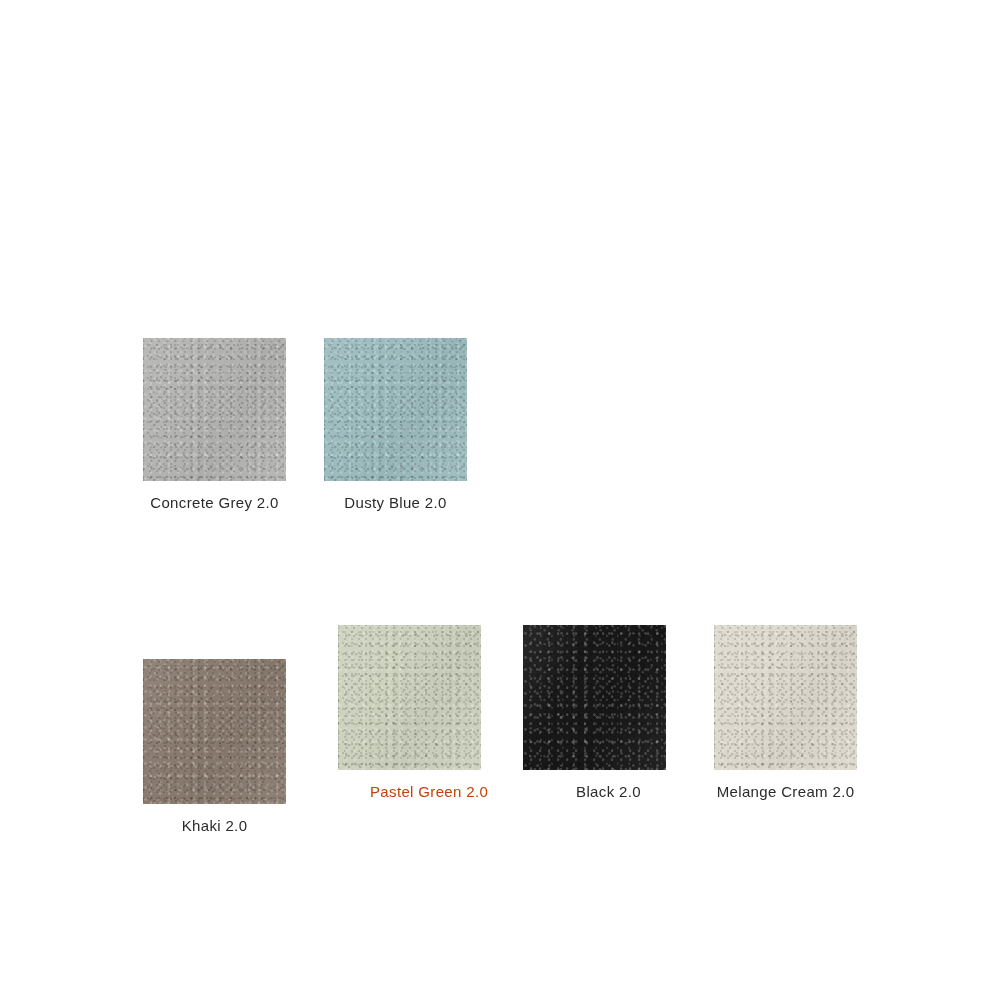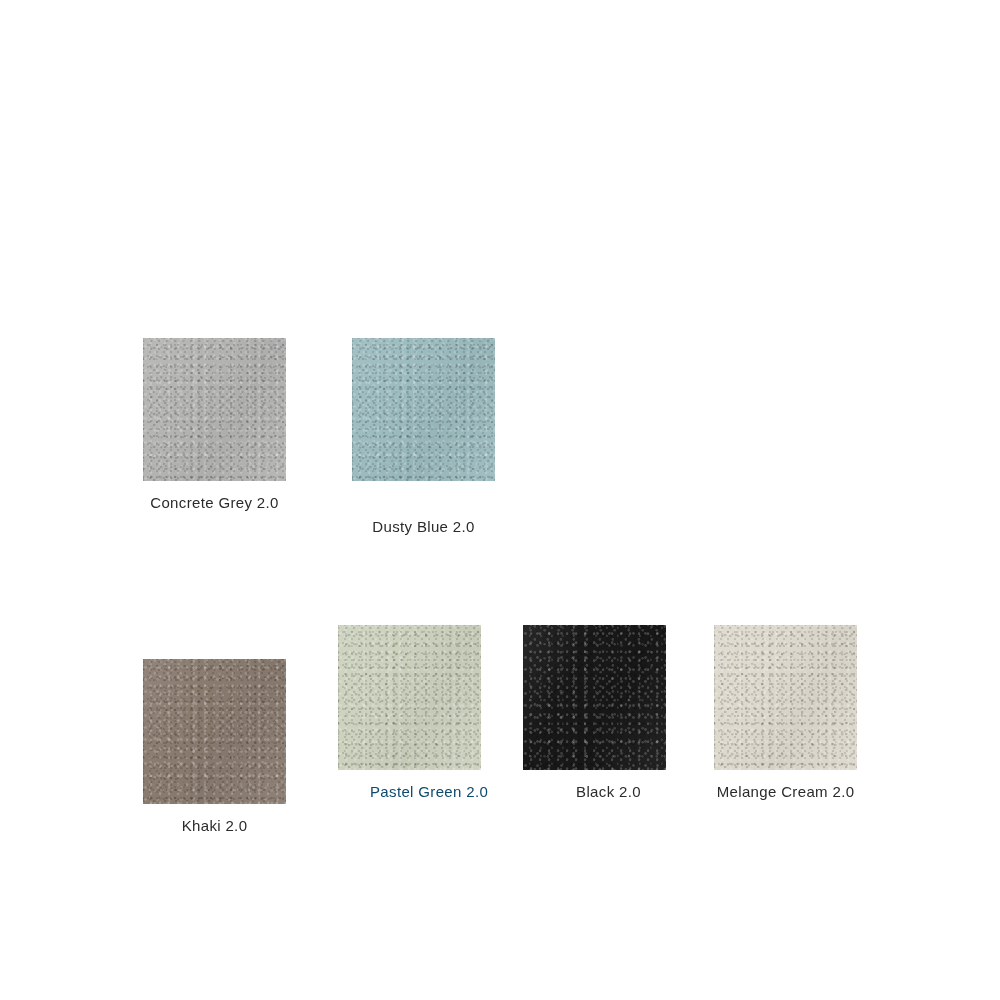--- a/index.html
+++ b/index.html
@@ -97,42 +97,42 @@
 <div id="swatch-board">
 
   <div class="swatch-group row-1" style="left:143px;">
     <div class="swatch-chip" style="background-color: rgb(180, 181, 179);">
       <div class="grain"></div>
       <div class="sheen"></div>
     </div>
     <div class="swatch-label" style="color: rgb(43, 43, 43);">Concrete Grey 2.0</div>
   </div>
 
-  <div class="swatch-group row-1" style="left:352px;gap:24px;">
+  <div class="swatch-group row-1" style="left:324px;">
     <div class="swatch-chip" style="background-color: rgb(156, 188, 191);">
       <div class="grain"></div>
       <div class="sheen"></div>
     </div>
     <div class="swatch-label" style="color: rgb(43, 43, 43);">Dusty Blue 2.0</div>
   </div>
 
   <div class="swatch-group row-2" style="left:143px;margin-top:34px;">
     <div class="swatch-chip" style="background-color: rgb(138, 123, 111);">
       <div class="grain"></div>
       <div class="sheen"></div>
     </div>
     <div class="swatch-label" style="color: rgb(43, 43, 43);">Khaki 2.0</div>
   </div>
 
   <div class="swatch-group row-2" style="left:330px;">
     <div class="swatch-chip" style="background-color: rgb(204, 210, 190);">
       <div class="grain"></div>
       <div class="sheen"></div>
     </div>
-    <div class="swatch-label" style="color: #0c4a6e; margin-left: 40px;">Pastel Green 2.0</div>
+    <div class="swatch-label" style="color: #c2410c; margin-left: 40px;">Pastel Green 2.0</div>
   </div>
 
   <div class="swatch-group row-2" style="left:523px;">
     <div class="swatch-chip" style="background-color: rgb(25, 24, 25);">
       <div class="grain"></div>
       <div class="sheen"></div>
     </div>
     <div class="swatch-label" style="color: rgb(43, 43, 43); margin-left: 28px;">Black 2.0</div>
   </div>
 

